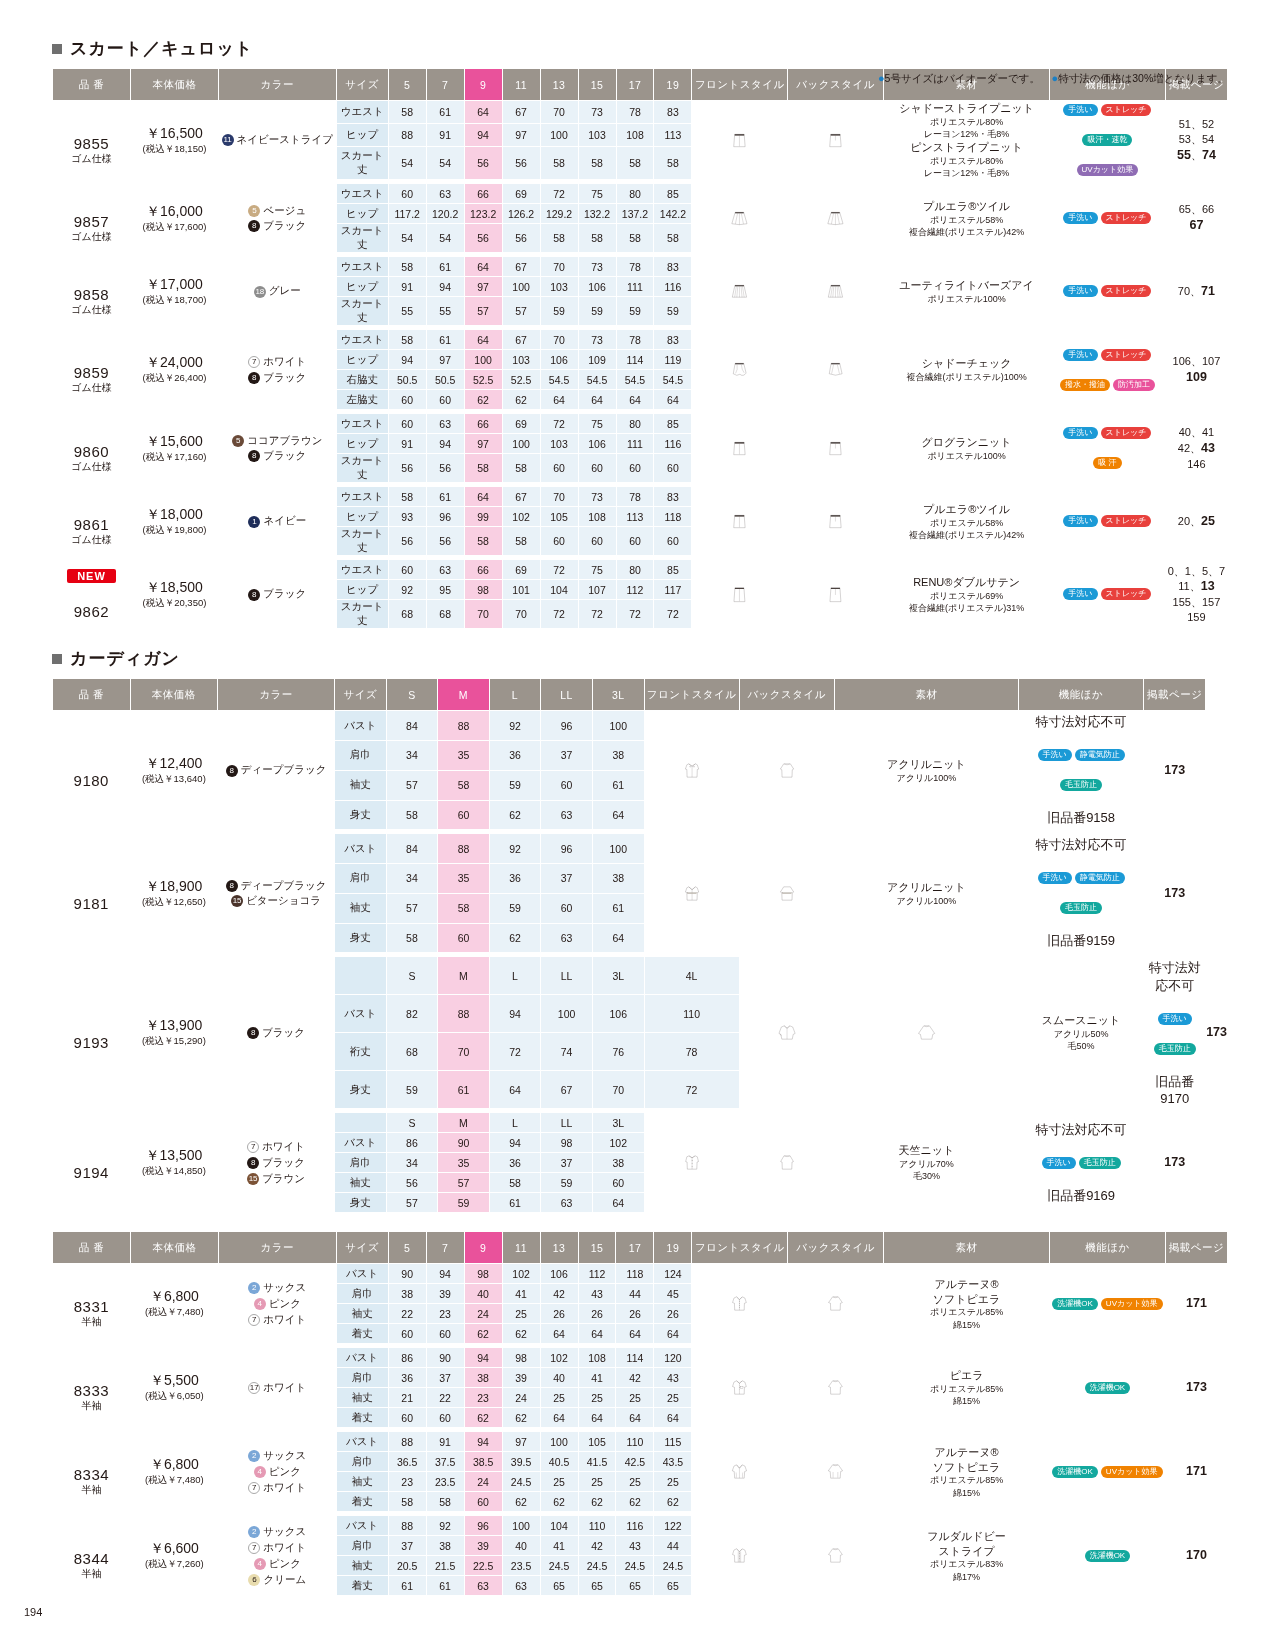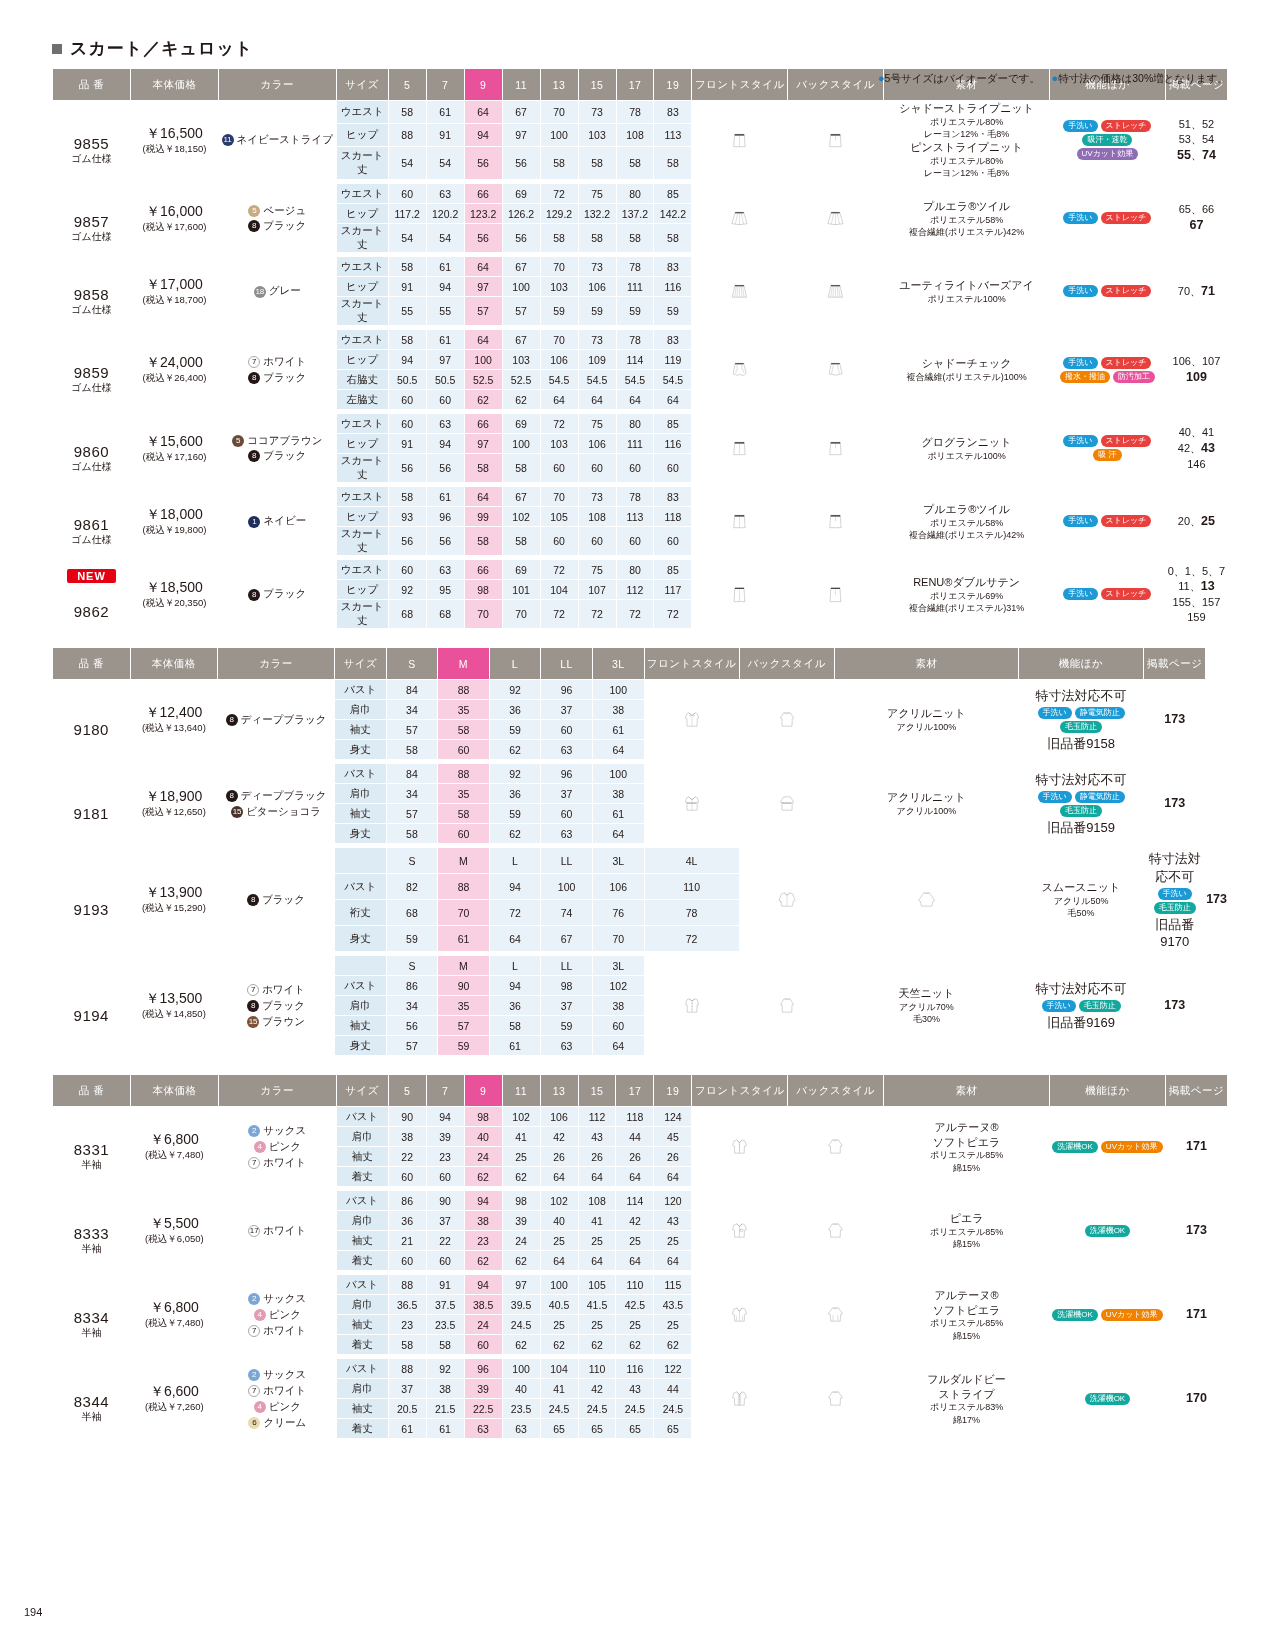--- a/index.html
+++ b/index.html
@@ -70,21 +70,21 @@
   .c-bitter{background:#4a332a}.c-brown{background:#7b5236}.c-sax{background:#7ba7d7}
   .c-pink{background:#e59ab4}.c-cream{background:#e8dcae;color:#231815}
 
   .matcell { text-align:left; padding-left:10px; line-height:1.35; }
   .mat-name { font-size:11px; }
   .mat-detail { font-size:9px; }
 
   .pagecell { font-size:11px; line-height:1.35; }
   .pagecell b { font-size:12.5px; }
 
-  .fn-wrap { display:flex; flex-wrap:wrap; gap:2px 3px; justify-content:center; align-items:center; padding:2px; }
+  .fn-wrap { display:flex; flex-wrap:wrap; gap:18px 3px; justify-content:center; align-items:center; padding:2px; }
   .fn {
     display:inline-block; border-radius:7px; color:#fff;
     font-size:8px; padding:1px 5px; line-height:1.25; white-space:nowrap;
   }
   .fn-blue{background:#1b9ad6}.fn-red{background:#e8403c}.fn-green{background:#13a89e}
   .fn-purple{background:#8f6cb4}.fn-orange{background:#f08200}.fn-pink{background:#e9529b}
   .fn-note { font-size:13px; color:#231815; display:block; width:100%; text-align:center; }
 
   .newtag {
     display:inline-block; background:#e60012; color:#fff; font-size:11px; font-weight:bold;
@@ -671,20 +671,24 @@
           <td class="">70</td>
           <td class="">72</td>
           <td class="">72</td>
           <td class="">72</td>
           <td class="">72</td>
         </tr>
       </tbody>
     </table>
 
   <div style="height:18px;"></div>
+  <div class="sec-head">
+    <span class="mark"></span>
+    <span>カーディガン</span>
+  </div>
   <table class="grid" id="tbl-1">
       <colgroup>
         <col style="width:78px">
         <col style="width:88px">
         <col style="width:118px">
         <col style="width:52px">
         <col style="width:52px">
         <col style="width:52px">
         <col style="width:52px">
         <col style="width:52px">

